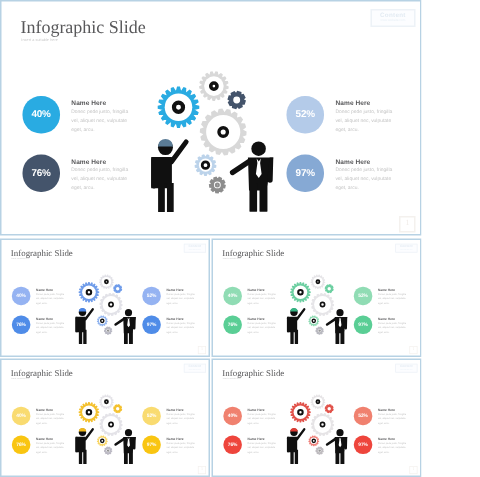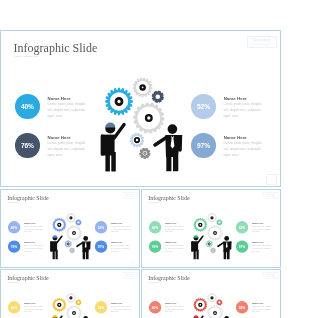--- a/index.html
+++ b/index.html
@@ -1,18 +1,18 @@
 <!DOCTYPE html>
 <html><head>
 <meta charset="utf-8">
 <style>
   html,body{margin:0;padding:0;background:#ffffff;}
   body{width:281px;height:318px;font-family:"Liberation Sans",sans-serif;overflow:hidden;
        -webkit-font-smoothing:antialiased;}
-  .page{position:relative;width:281px;height:229px;background:#ffffff;margin-top:30px;}
+  .page{position:relative;width:281px;height:229px;background:#ffffff;}
 
   .slide{position:absolute;background:#fff;box-sizing:border-box;overflow:hidden;
          border:1px solid #b7d2e4;}
   .slide.main{left:0;top:0;width:281px;height:157px;}
   .slide.thumb{width:139.5px;height:79px;}
   #slide-t1{left:0;top:158.5px;}
   #slide-t2{left:141px;top:158.5px;}
   #slide-t3{left:0;top:239px;}
   #slide-t4{left:141px;top:239px;}
 

